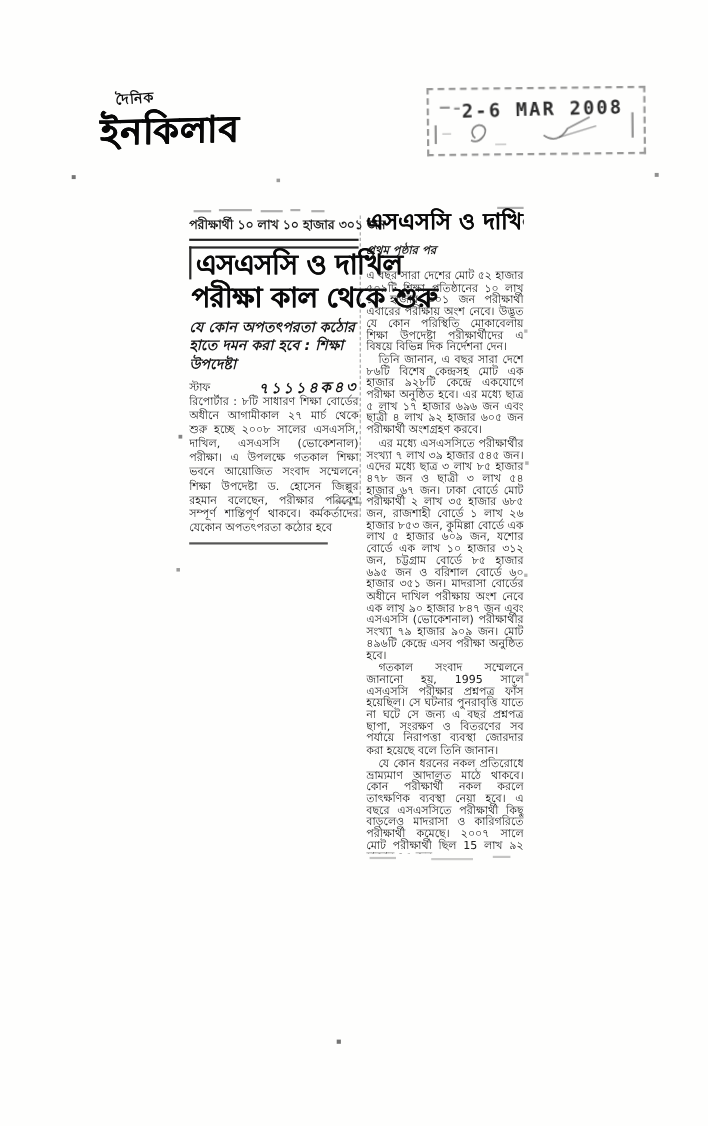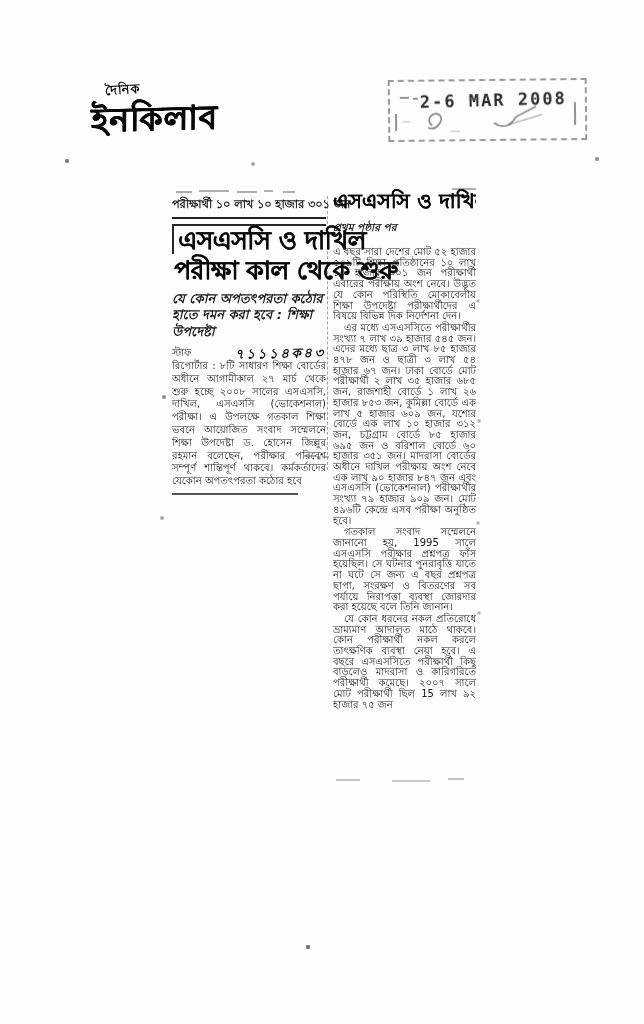--- a/index.html
+++ b/index.html
@@ -167,20 +167,21 @@
     </div>
 
     <div class="dash" style="left:304px;top:455px;width:12px;"></div>
     <div class="dash" style="left:322px;top:456px;width:7px;"></div>
 
     <div class="col-right">
       <div class="r-headline">এসএসসি ও দাখিল</div>
       <div class="r-continuation">প্রথম পৃষ্ঠার পর</div>
       <div class="r-body">
         <p>এ বছর সারা দেশের মোট ৫২ হাজার ৫০৯টি শিক্ষা প্রতিষ্ঠানের ১০ লাখ ১০ হাজার ৩০১ জন পরীক্ষার্থী এবারের পরীক্ষায় অংশ নেবে। উদ্ভূত যে কোন পরিস্থিতি মোকাবেলায় শিক্ষা উপদেষ্টা পরীক্ষার্থীদের এ বিষয়ে বিভিন্ন দিক নির্দেশনা দেন।</p>
+        <p>তিনি জানান, এ বছর সারা দেশে ৮৬টি বিশেষ কেন্দ্রসহ মোট এক হাজার ৯২৮টি কেন্দ্রে একযোগে পরীক্ষা অনুষ্ঠিত হবে। এর মধ্যে ছাত্র ৫ লাখ ১৭ হাজার ৬৯৬ জন এবং ছাত্রী ৪ লাখ ৯২ হাজার ৬০৫ জন পরীক্ষার্থী অংশগ্রহণ করবে।</p>
         <p>এর মধ্যে এসএসসিতে পরীক্ষার্থীর সংখ্যা ৭ লাখ ৩৯ হাজার ৫৪৫ জন। এদের মধ্যে ছাত্র ৩ লাখ ৮৫ হাজার ৪৭৮ জন ও ছাত্রী ৩ লাখ ৫৪ হাজার ৬৭ জন। ঢাকা বোর্ডে মোট পরীক্ষার্থী ২ লাখ ৩৫ হাজার ৬৮৫ জন, রাজশাহী বোর্ডে ১ লাখ ২৬ হাজার ৮৫৩ জন, কুমিল্লা বোর্ডে এক লাখ ৫ হাজার ৬০৯ জন, যশোর বোর্ডে এক লাখ ১০ হাজার ৩১২ জন, চট্টগ্রাম বোর্ডে ৮৫ হাজার ৬৯৫ জন ও বরিশাল বোর্ডে ৬০ হাজার ৩৫১ জন। মাদরাসা বোর্ডের অধীনে দাখিল পরীক্ষায় অংশ নেবে এক লাখ ৯০ হাজার ৮৪৭ জন এবং এসএসসি (ভোকেশনাল) পরীক্ষার্থীর সংখ্যা ৭৯ হাজার ৯০৯ জন। মোট ৪৯৬টি কেন্দ্রে এসব পরীক্ষা অনুষ্ঠিত হবে।</p>
         <p>গতকাল সংবাদ সম্মেলনে জানানো হয়, 1995 সালে এসএসসি পরীক্ষার প্রশ্নপত্র ফাঁস হয়েছিল। সে ঘটনার পুনরাবৃত্তি যাতে না ঘটে সে জন্য এ বছর প্রশ্নপত্র ছাপা, সংরক্ষণ ও বিতরণের সব পর্যায়ে নিরাপত্তা ব্যবস্থা জোরদার করা হয়েছে বলে তিনি জানান।</p>
         <p>যে কোন ধরনের নকল প্রতিরোধে ভ্রাম্যমাণ আদালত মাঠে থাকবে। কোন পরীক্ষার্থী নকল করলে তাৎক্ষণিক ব্যবস্থা নেয়া হবে। এ বছরে এসএসসিতে পরীক্ষার্থী কিছু বাড়লেও মাদরাসা ও কারিগরিতে পরীক্ষার্থী কমেছে। ২০০৭ সালে মোট পরীক্ষার্থী ছিল 15 লাখ ৯২ হাজার ৭৫ জন</p>
       </div>
     </div>
 
     <div class="dash" style="left:336px;top:779px;width:24px;opacity:.4;"></div>
     <div class="dash" style="left:392px;top:780px;width:38px;opacity:.35;"></div>
     <div class="dash" style="left:448px;top:778px;width:16px;opacity:.4;"></div>
   </div>

